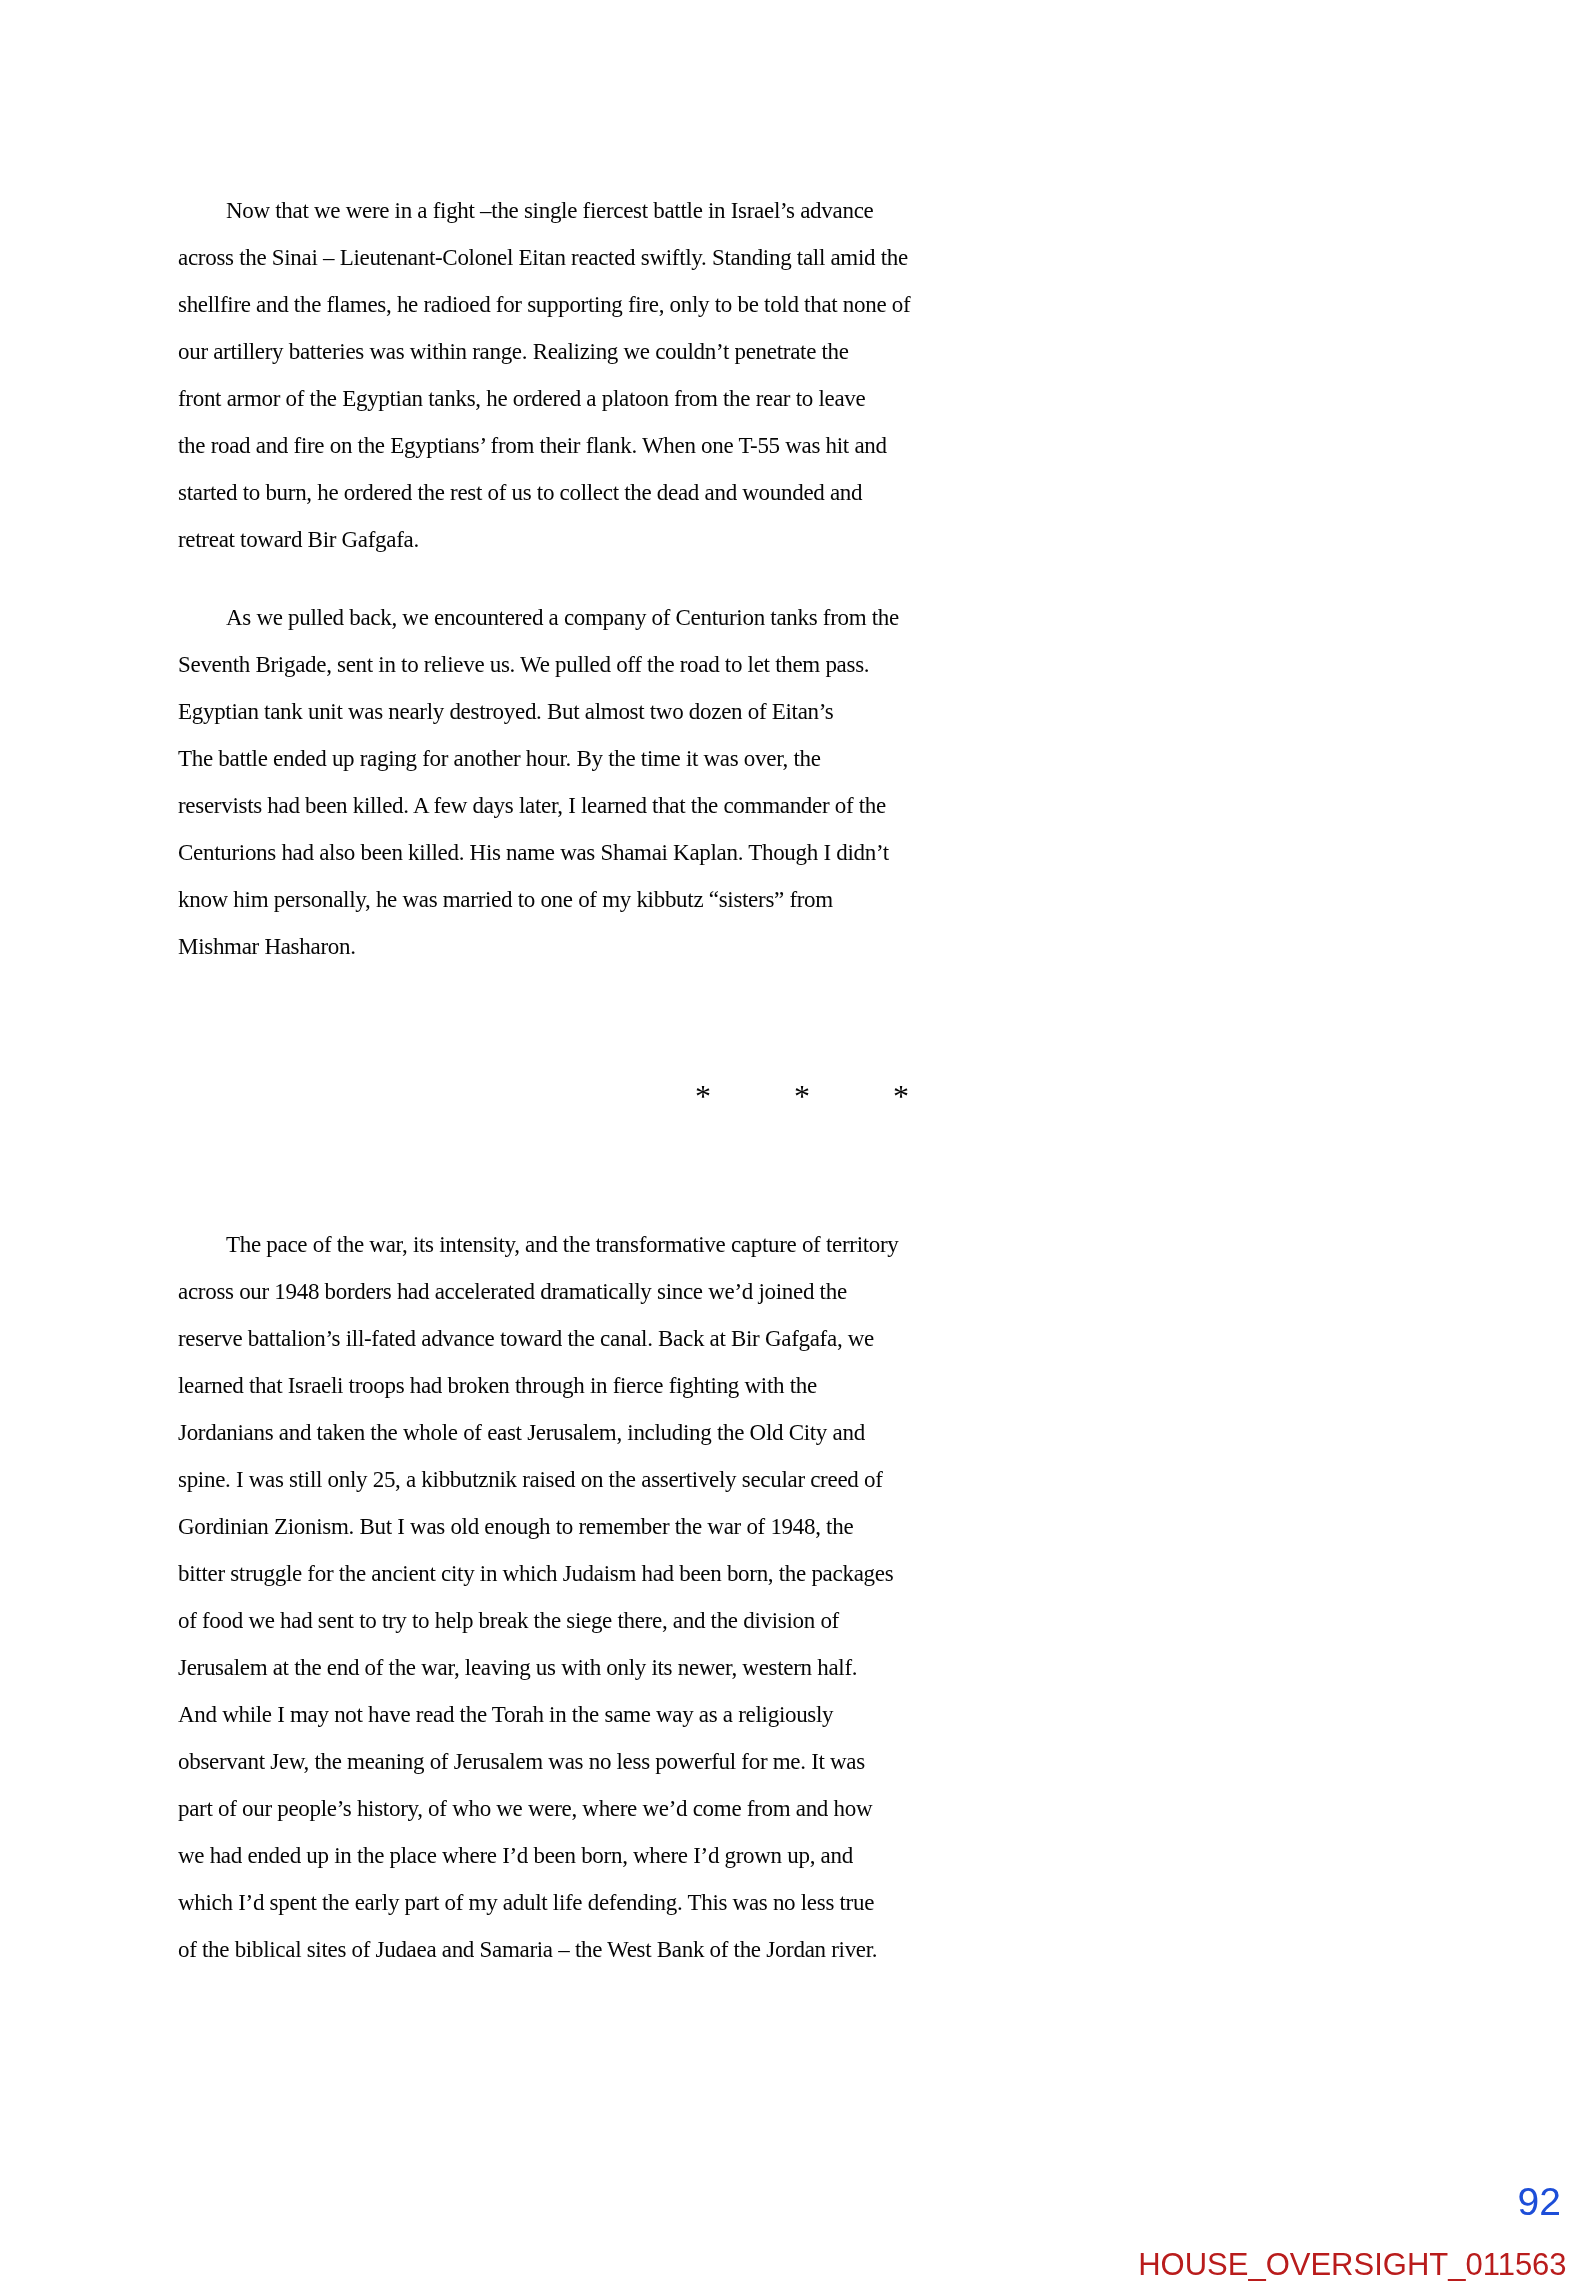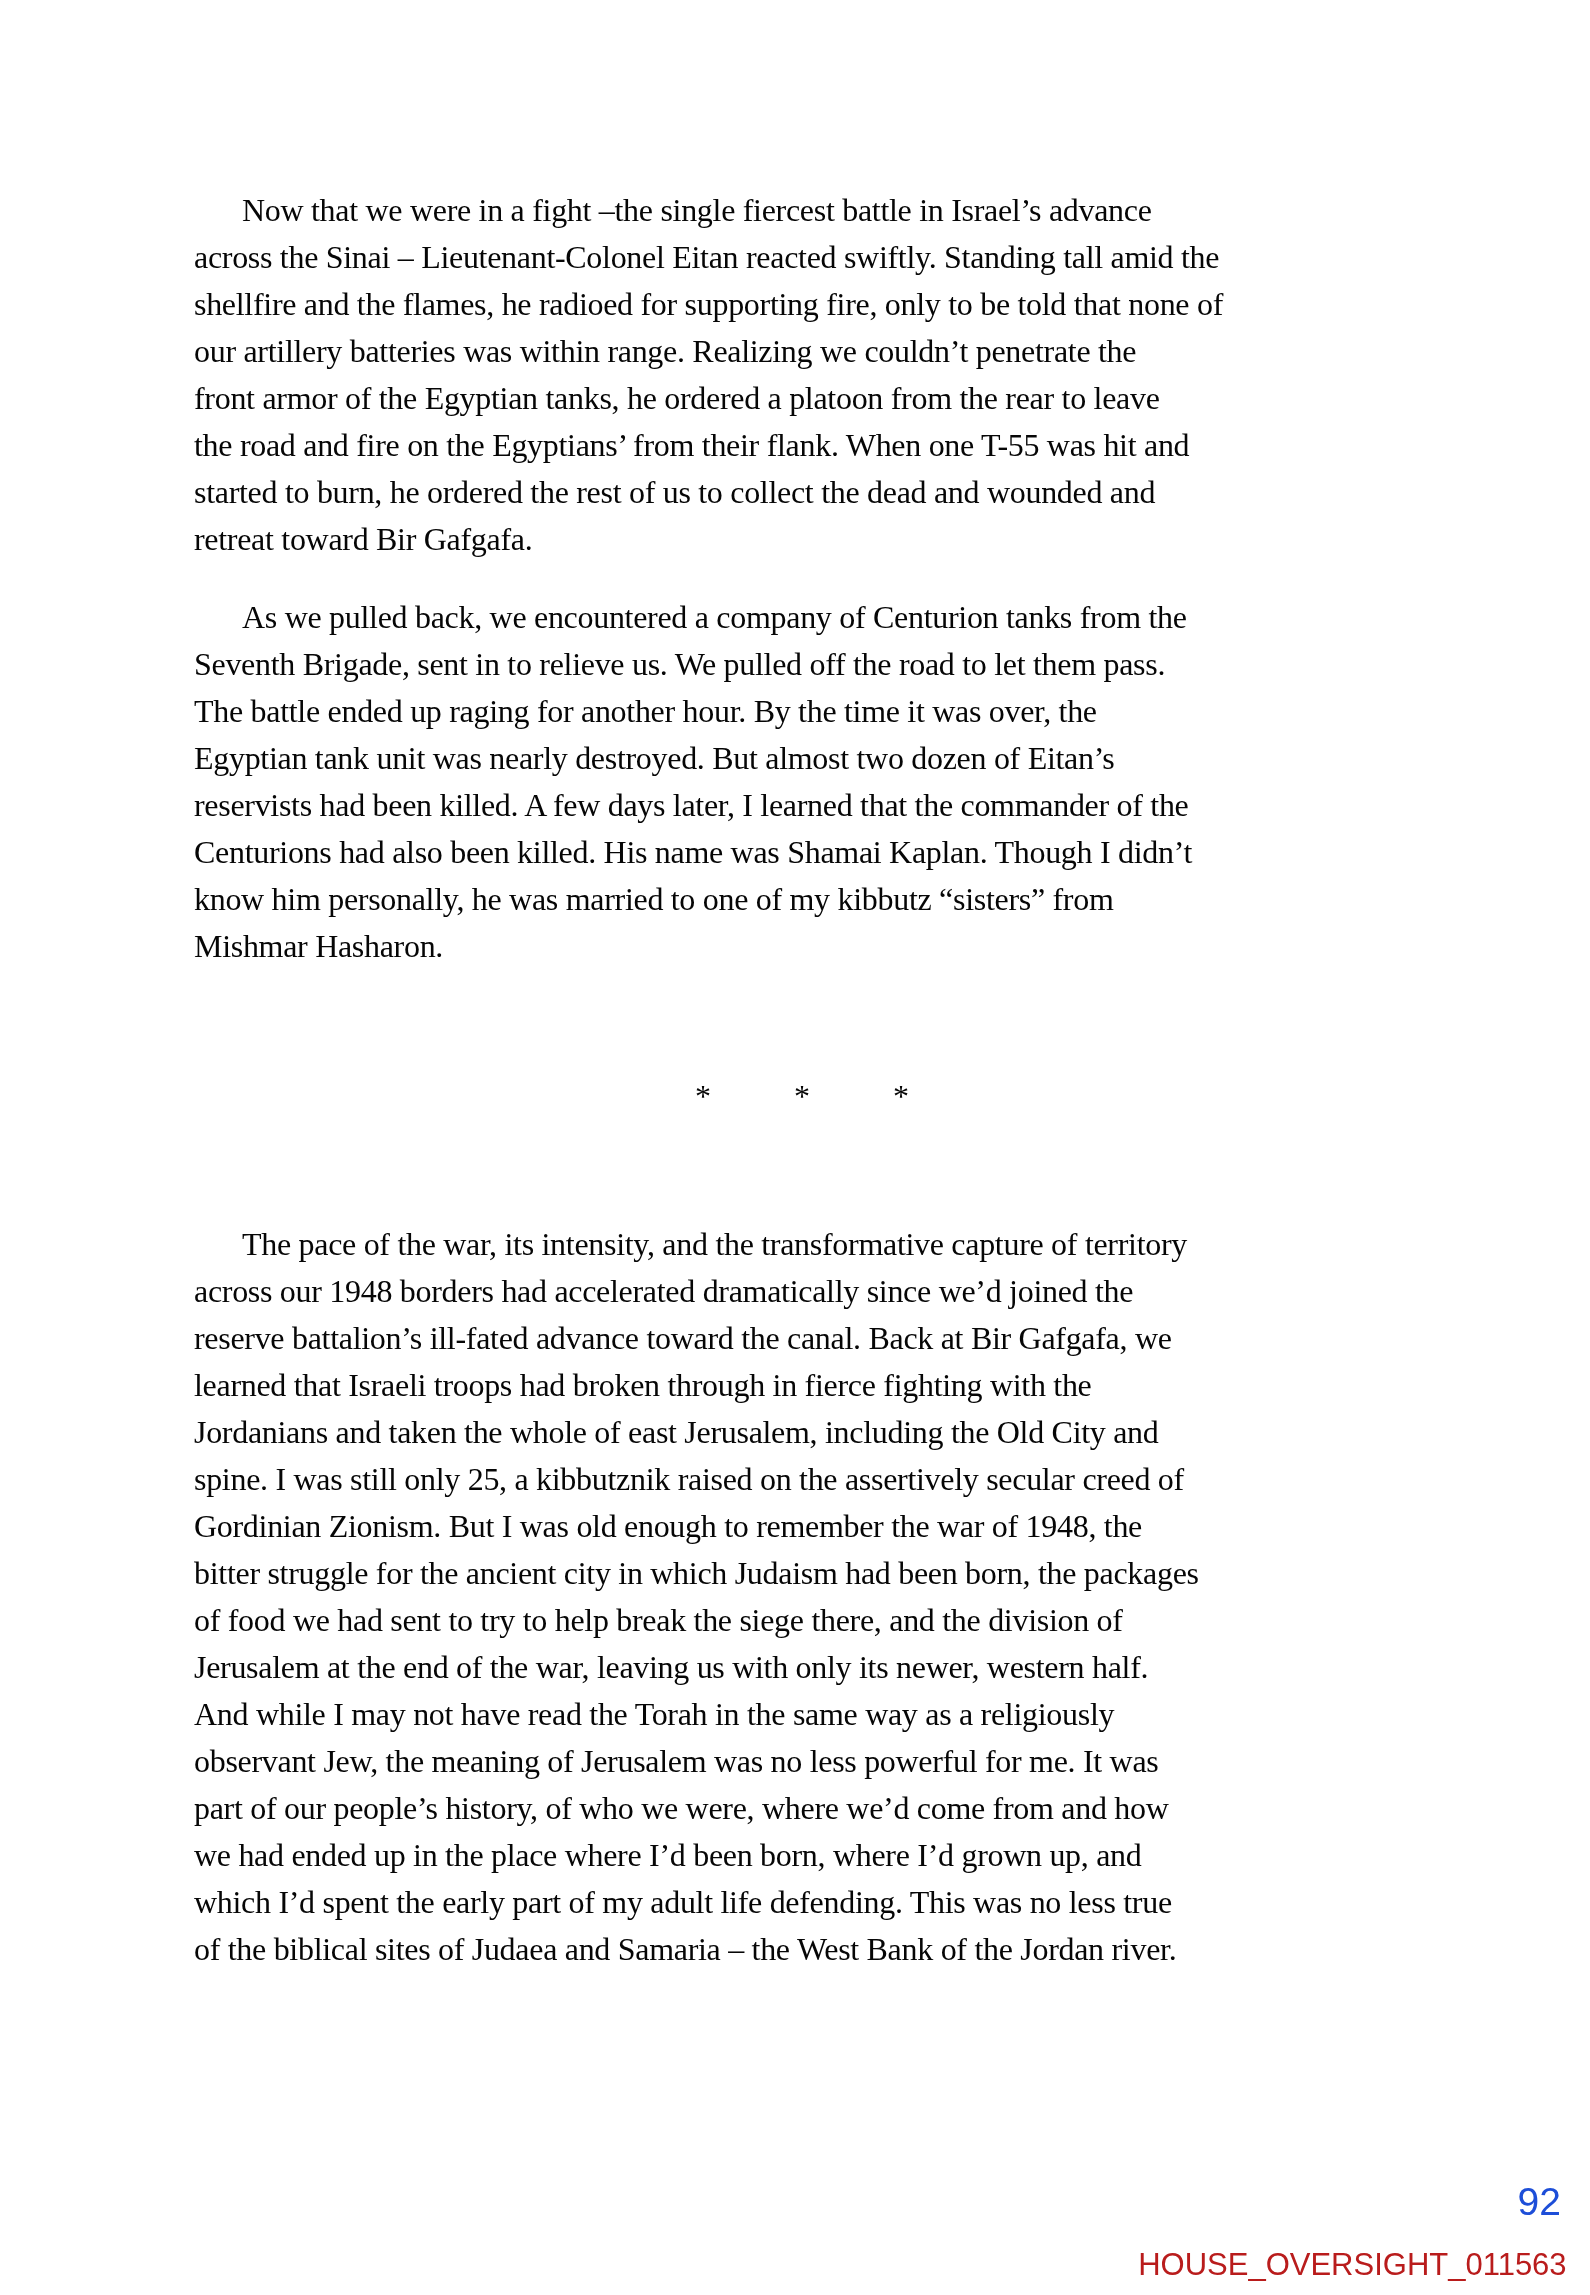--- a/index.html
+++ b/index.html
@@ -9,24 +9,24 @@
   }
   .page {
     position: relative;
     width: 1591px;
     height: 2295px;
     background: #ffffff;
     overflow: hidden;
   }
   .para {
     position: absolute;
-    left: 194px;
+    left: 178px;
     width: 1216px;
     font-family: "Liberation Serif", "DejaVu Serif", serif;
-    font-size: 32px;
+    font-size: 23px;
     line-height: 47px;
     letter-spacing: -0.3px;
     color: #060606;
   }
   .line {
     white-space: pre;
   }
   .line.indent {
     padding-left: 48px;
   }
@@ -77,22 +77,22 @@
     <div class="line">our artillery batteries was within range. Realizing we couldn’t penetrate the</div>
     <div class="line">front armor of the Egyptian tanks, he ordered a platoon from the rear to leave</div>
     <div class="line">the road and fire on the Egyptians’ from their flank. When one T-55 was hit and</div>
     <div class="line">started to burn, he ordered the rest of us to collect the dead and wounded and</div>
     <div class="line">retreat toward Bir Gafgafa.</div>
   </div>
 
   <div class="para" id="para-2">
     <div class="line indent">As we pulled back, we encountered a company of Centurion tanks from the</div>
     <div class="line">Seventh Brigade, sent in to relieve us. We pulled off the road to let them pass.</div>
+    <div class="line">Egyptian tank unit was nearly destroyed. But almost two dozen of Eitan’s</div>
     <div class="line">The battle ended up raging for another hour. By the time it was over, the</div>
-    <div class="line">Egyptian tank unit was nearly destroyed. But almost two dozen of Eitan’s</div>
     <div class="line">reservists had been killed. A few days later, I learned that the commander of the</div>
     <div class="line">Centurions had also been killed. His name was Shamai Kaplan. Though I didn’t</div>
     <div class="line">know him personally, he was married to one of my kibbutz “sisters” from</div>
     <div class="line">Mishmar Hasharon.</div>
   </div>
 
   <div class="section-break">
     <span>*</span>
     <span>*</span>
     <span>*</span>

